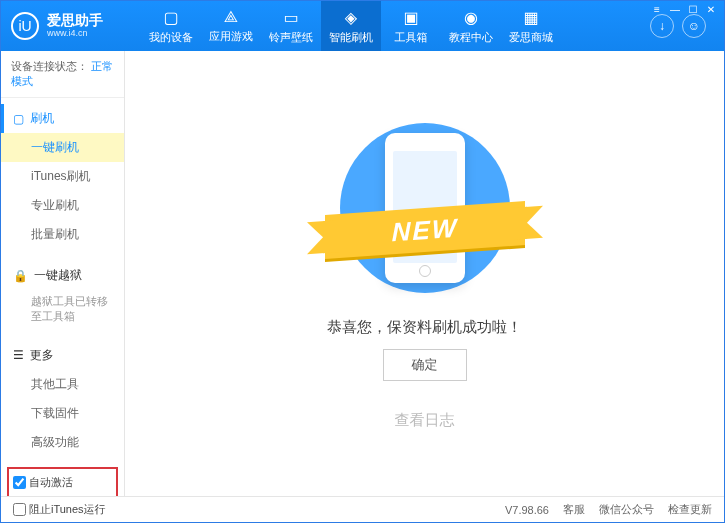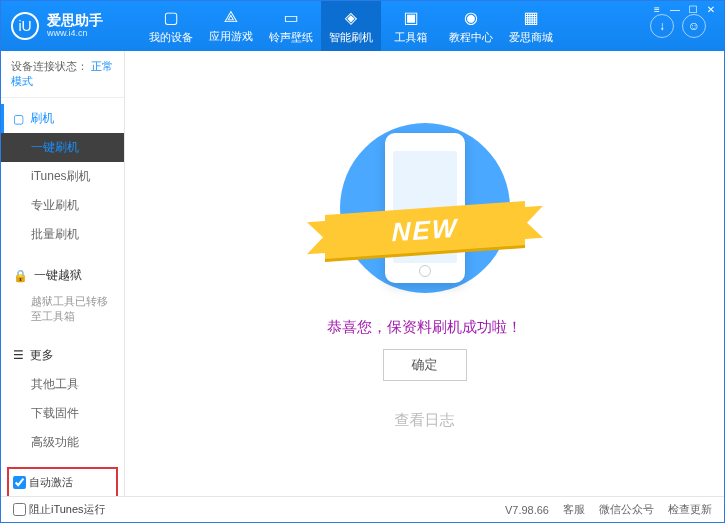--- a/index.html
+++ b/index.html
@@ -20,36 +20,36 @@
 .right-icons{display:flex;gap:8px;margin-left:auto;margin-right:8px}
 .circle-btn{width:24px;height:24px;border:1.5px solid rgba(255,255,255,.6);border-radius:50%;display:flex;align-items:center;justify-content:center;font-size:12px;cursor:pointer}
 .body{flex:1;display:flex;overflow:hidden}
 .sidebar{width:124px;border-right:1px solid #e5e5e5;display:flex;flex-direction:column;font-size:12px;color:#555;overflow-y:auto}
 .status-bar{padding:8px 10px;border-bottom:1px solid #eee;font-size:11px;color:#666}
 .status-val{color:#1890ff}
 .side-section{padding:6px 0}
 .side-head{display:flex;align-items:center;gap:6px;padding:6px 12px;color:#333;font-size:12px}
 .side-head.blue{color:#1890ff;border-left:3px solid #1890ff;padding-left:9px}
 .side-sub{padding:6px 10px 6px 30px;cursor:pointer;color:#666}
-.side-sub.active{background:#404040;color:#1890ff}
+.side-sub.active{background:#fef9c3;color:#1890ff}
 .side-note{padding:4px 10px 4px 30px;color:#999;font-size:11px;line-height:1.4}
 .highlight-box{border:2px solid #d9363e;margin:4px 6px;padding:6px 4px;display:flex;gap:8px;align-items:flex-end;flex-wrap:wrap}
 .chk{display:flex;align-items:center;gap:3px;font-size:11px;color:#444}
 .chk input{accent-color:#1890ff}
 .main{flex:1;display:flex;flex-direction:column;align-items:center;justify-content:center;position:relative;background:#fff}
 .illus{width:220px;height:180px;position:relative;margin-bottom:20px}
 .blue-circle{width:170px;height:170px;background:#4aa8ff;border-radius:50%;position:absolute;left:25px;top:5px}
 .phone{width:80px;height:150px;background:#fff;border-radius:10px;position:absolute;left:70px;top:15px;box-shadow:0 4px 12px rgba(0,0,0,.15)}
 .phone::before{content:"";position:absolute;top:18px;left:8px;right:8px;bottom:20px;background:#eaf4ff;border-radius:2px}
 .phone::after{content:"";position:absolute;bottom:6px;left:50%;transform:translateX(-50%);width:10px;height:10px;border:1px solid #ccc;border-radius:50%}
 .ribbon{position:absolute;top:90px;left:10px;width:200px;height:44px;background:#ffc933;transform:skewY(-4deg);display:flex;align-items:center;justify-content:center;color:#fff;font-weight:900;font-size:26px;font-style:italic;letter-spacing:2px;box-shadow:0 3px 0 #e0a800}
 .ribbon::before,.ribbon::after{content:"";position:absolute;top:6px;width:0;height:0;border:16px solid #ffc933}
 .ribbon::before{left:-18px;border-left-color:transparent}
 .ribbon::after{right:-18px;border-right-color:transparent}
-.msg{font-size:15px;color:#a21caf;margin-bottom:12px}
+.msg{font-size:15px;color:#404040;margin-bottom:12px}
 .ok-btn{padding:6px 28px;border:1px solid #ccc;background:#fff;font-size:13px;cursor:pointer;color:#555}
 .log-link{margin-top:30px;font-size:15px;color:#bbb;cursor:pointer}
 .footer{height:26px;border-top:1px solid #e5e5e5;display:flex;align-items:center;font-size:11px;color:#666;padding:0 12px;gap:14px}
 .footer .spacer{flex:1}
 .footer-item{cursor:pointer}
 .lock-icon{color:#bbb}
 </style>
 </head>
 <body>
 <div class="window">

